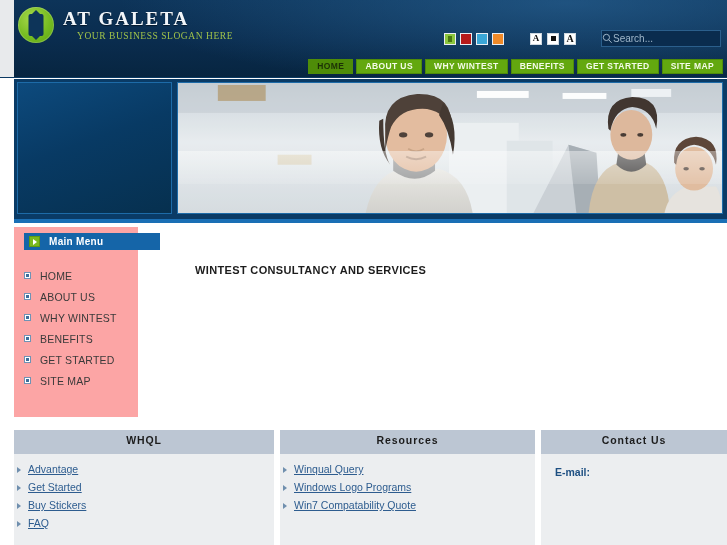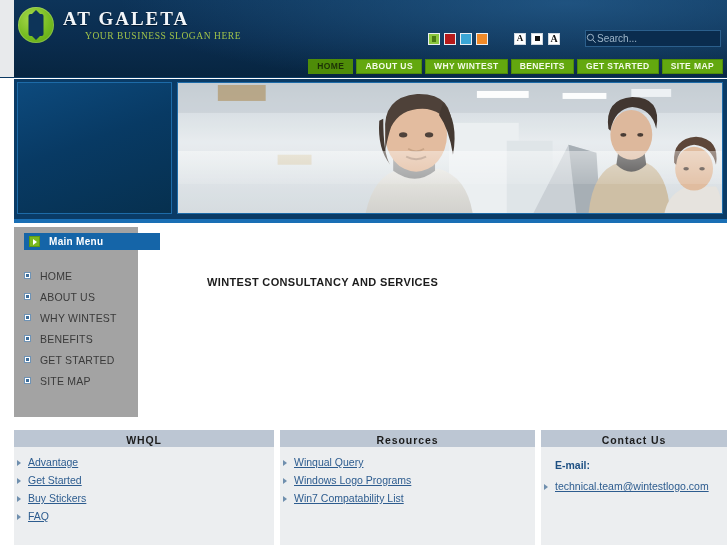--- a/index.html
+++ b/index.html
@@ -43,21 +43,21 @@
   .logo-mark .arrow-a{top:3px;border-left:6px solid transparent;border-right:6px solid transparent;border-bottom:6px solid #0d3459;}
   .logo-mark .arrow-b{bottom:3px;border-left:6px solid transparent;border-right:6px solid transparent;border-top:6px solid #0d3459;}
   .logo-text{margin-left:9px;line-height:1;}
   .logo-title{
     font-family:"Liberation Serif", serif;
     font-size:19px;letter-spacing:2px;color:#f2f6fa;font-weight:700;
     text-shadow:0 1px 1px rgba(0,0,0,.5);
   }
   .logo-slogan{
     font-family:"Liberation Serif", serif;
-    font-size:9.5px;letter-spacing:.55px;color:#9fc24a;margin-top:4px;margin-left:22px;
+    font-size:9.5px;letter-spacing:.55px;color:#9fc24a;margin-top:4px;margin-left:14px;
   }
 
   
   .hdr-tools{position:absolute;right:2px;top:30px;display:flex;align-items:center;}
   .swatches{display:flex;gap:4px;margin-right:26px;}
   .sw{width:12px;height:12px;border:1px solid #e9eef3;box-sizing:border-box;}
   .sw-green{background:#8cc63e;position:relative;}
   .sw-green:after{content:"";position:absolute;left:3px;top:2px;width:4px;height:6px;background:#4a7a12;}
   .sw-red{background:#b61a1a;}
   .sw-blue{background:#3aa6d6;}
@@ -68,21 +68,21 @@
     width:12px;height:12px;background:#fff;border:1px solid #cfd8e0;box-sizing:border-box;
     display:flex;align-items:center;justify-content:center;
     font-family:"Liberation Serif", serif;color:#111;line-height:1;
   }
   .fbtn.b1{font-size:9px;font-weight:700;}
   .fbtn.b2{font-size:0;}
   .fbtn.b2:after{content:"";width:5px;height:5px;background:#111;display:block;}
   .fbtn.b3{font-size:10px;font-weight:700;}
 
   .searchbox{
-    width:136px;height:17px;margin-right:4px;
+    width:120px;height:17px;margin-right:4px;
     border:1px solid #2b5f8c;background:#0a2c4e;
     display:flex;align-items:center;box-sizing:border-box;
   }
   .search-ico{width:18px;display:flex;align-items:center;justify-content:center;}
   .search-ico svg{display:block;}
   .search-input{
     flex:1;border:0;outline:0;background:transparent;
     color:#9fb6c9;font-family:"Liberation Sans",sans-serif;font-size:10px;
     padding:0;margin:0;height:13px;line-height:13px;
   }
@@ -116,21 +116,21 @@
   .hero-img .sheen{
     position:absolute;left:0;right:0;top:52%;height:26%;
     background:linear-gradient(180deg,rgba(255,255,255,.42),rgba(255,255,255,.12));
   }
 
   
   .content{position:absolute;left:14px;top:227px;width:713px;height:318px;}
 
   .sidebar{
     position:absolute;left:0;top:0;width:124px;height:190px;
-    background:#a3a3a3;
+    background:#fca5a5;
   }
   .mm-bar{
     position:absolute;left:10px;top:6px;width:136px;height:17px;
     background:#1565a8;display:flex;align-items:center;
   }
   .mm-ico{
     width:11px;height:11px;margin-left:5px;background:#7ab81e;
     display:flex;align-items:center;justify-content:center;flex:0 0 auto;
     border:1px solid #5f9a12;box-sizing:border-box;
   }
@@ -145,32 +145,32 @@
   }
   .mm-bullet:after{content:"";position:absolute;left:1px;top:1px;width:3px;height:3px;background:#3d6e9c;}
   .mm-item a{
     margin-left:9px;color:#3a3a3a;text-decoration:none;font-size:10.5px;letter-spacing:.2px;
   }
 
   .main{
     position:absolute;left:152px;top:0;right:0;height:190px;background:#fff;
   }
   .main h1{
-    margin:16px;padding:33px 0 0 25px;
+    margin:4px;padding:33px 0 0 25px;
     font-size:11px;font-weight:700;color:#1c1c1c;letter-spacing:.35px;
   }
 
   
   .fcols{position:absolute;left:0;top:203px;width:713px;display:flex;gap:6px;}
   .fcol{background:#eceef0;}
   .fcol.c1{width:260px;}
   .fcol.c2{width:255px;}
   .fcol.c3{width:186px;}
   .fcol-h{
-    height:17px;line-height:21px;text-align:center;
+    height:24px;line-height:21px;text-align:center;
     background:#bcc6d3;color:#1c1c1c;font-size:10.5px;font-weight:700;letter-spacing:.9px;
   }
   .fcol-b{padding:9px 0 0 0;min-height:100px;}
   .flink{display:flex;align-items:flex-start;padding:0 0 6px 3px;}
   .fbul{
     width:0;height:0;margin-top:4px;flex:0 0 auto;
     border-top:3px solid transparent;border-bottom:3px solid transparent;border-left:4px solid #6f8fae;
   }
   .flink a{
     margin-left:7px;color:#2d5c8f;font-size:10.5px;text-decoration:underline;
@@ -359,31 +359,27 @@
           <div class="flink">
             <span class="fbul"></span>
             <a href="#">Winqual Query</a>
           </div>
           <div class="flink">
             <span class="fbul"></span>
             <a href="#">Windows Logo Programs</a>
           </div>
           <div class="flink">
             <span class="fbul"></span>
-            <a href="#">Win7 Compatability List</a>
+            <a href="#">Win7 Compatability Quote</a>
           </div>
         </div>
       </div>
 
       <div class="fcol c3">
         <div class="fcol-h">Contact Us</div>
         <div class="fcol-b">
           <div class="email-label">E-mail:</div>
-          <div class="flink">
-            <span class="fbul"></span>
-            <a href="#">technical.team@wintestlogo.com</a>
-          </div>
         </div>
       </div>
 
     </div>
   </div>
 </div>
 
 </body></html>

